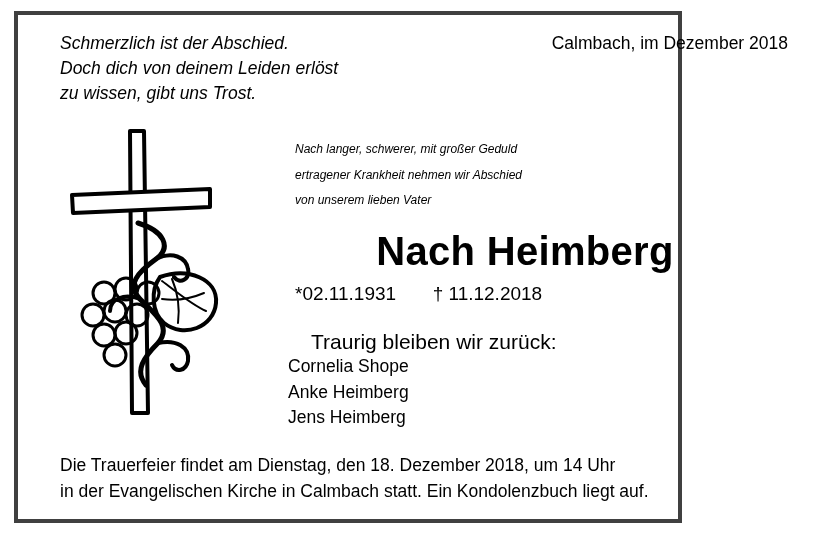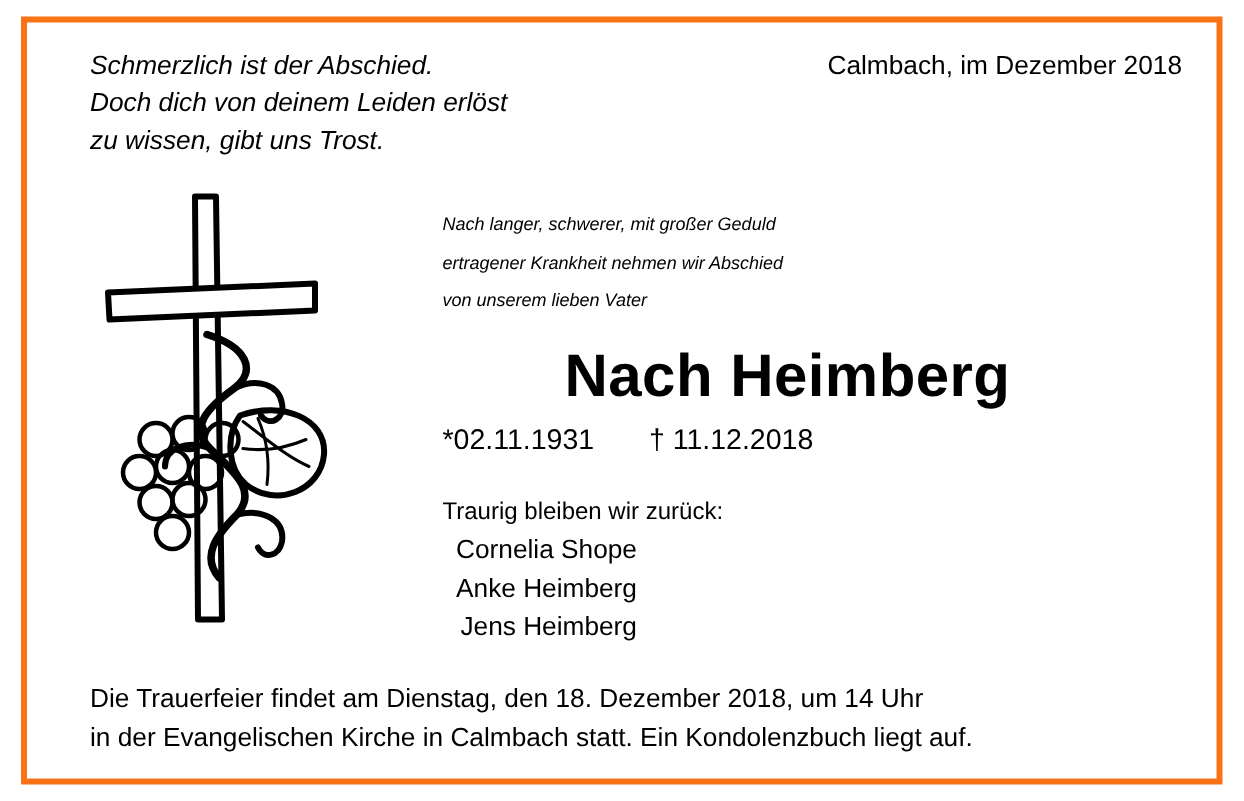--- a/index.html
+++ b/index.html
@@ -11,23 +11,23 @@
     width: 829px;
     height: 534px;
     font-family: "Liberation Sans", sans-serif;
     color: #000000;
     overflow: hidden;
   }
   .obituary {
     position: absolute;
     left: 14px;
     top: 11px;
-    width: 801px;
+    width: 668px;
     height: 512px;
-    border: 4px solid #f97316;
+    border: 4px solid #404040;
     background: #ffffff;
     box-sizing: border-box;
   }
   .inner {
     position: absolute;
     left: 0;
     top: 0;
     right: 0;
     bottom: 0;
   }
@@ -92,33 +92,32 @@
     width: 460px;
     font-size: 19px;
     white-space: nowrap;
   }
   .dates .sep {
     display: inline-block;
     width: 26px;
   }
   .mourners-head {
     position: absolute;
-    left: 277px;
+    left: 293px;
     top: 314px;
-    font-size: 16px;
+    font-size: 21px;
     line-height: 25.5px;
   }
   .mourners {
     position: absolute;
-    left: 286px;
+    left: 270px;
     top: 339px;
     font-size: 17.5px;
     line-height: 25.5px;
     white-space: pre-line;
-    text-align: right;
   }
 
   
   .service {
     position: absolute;
     left: 42px;
     top: 438px;
     font-size: 17.5px;
     line-height: 25.5px;
     white-space: pre-line;

